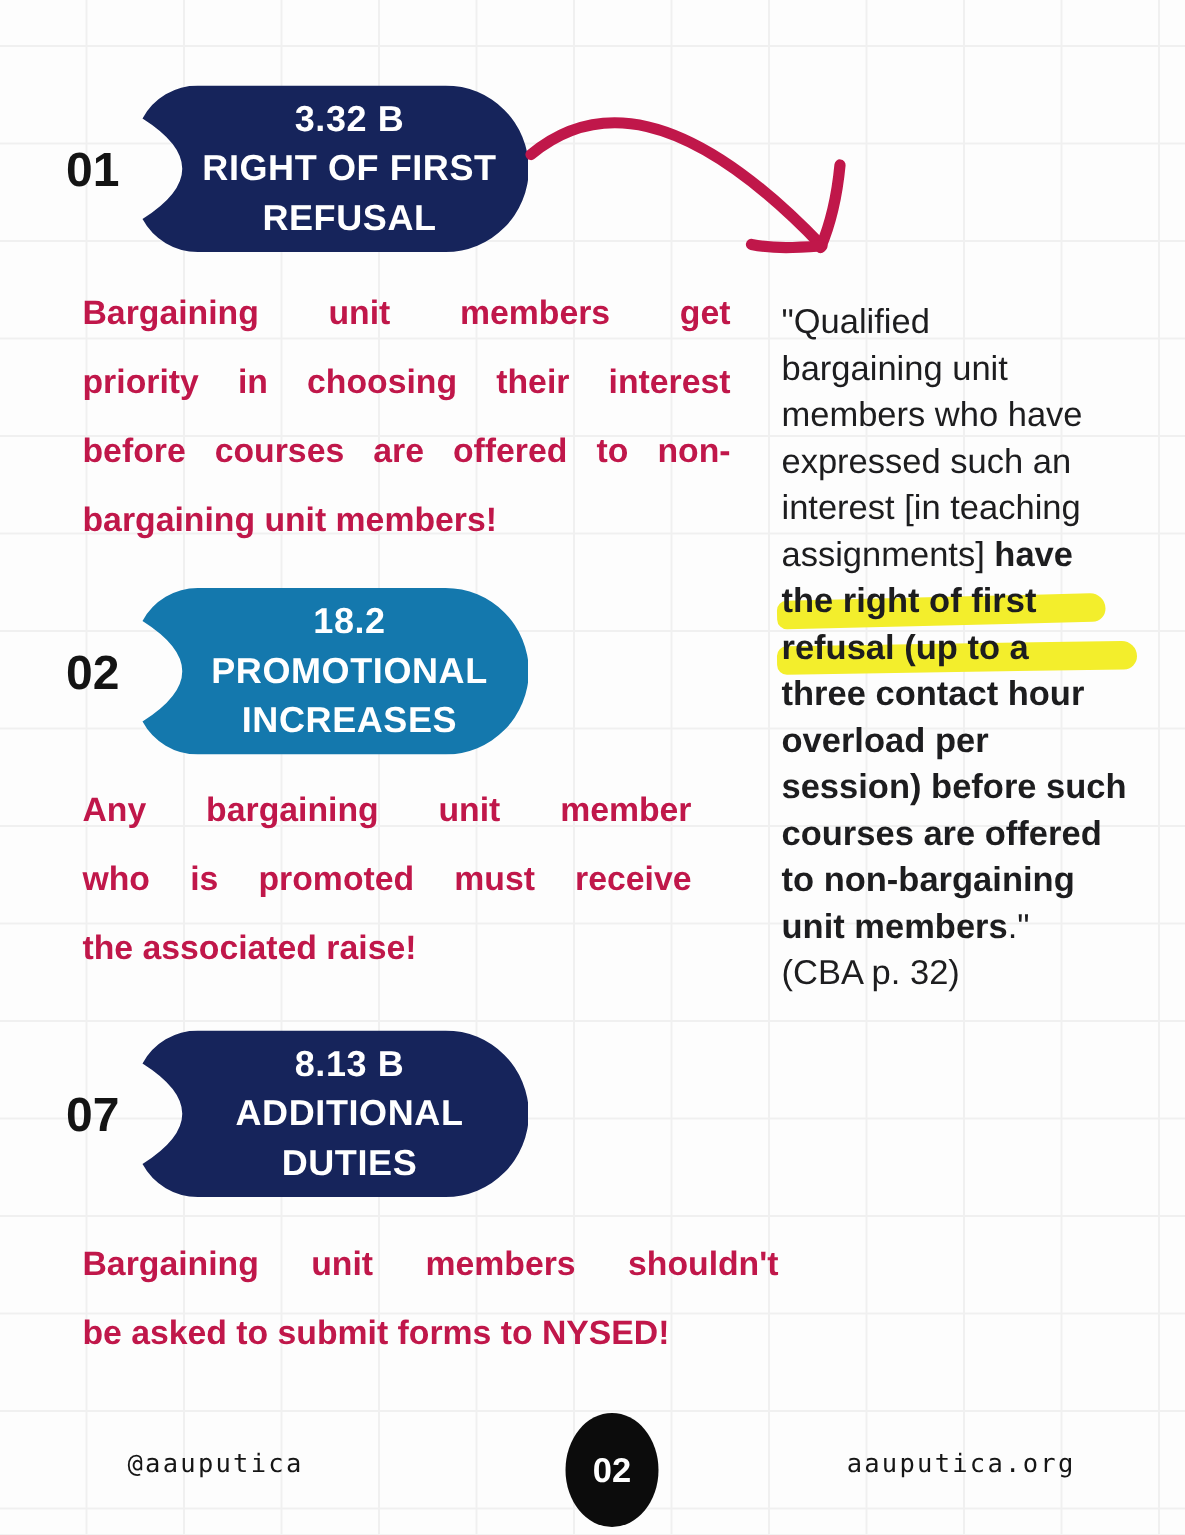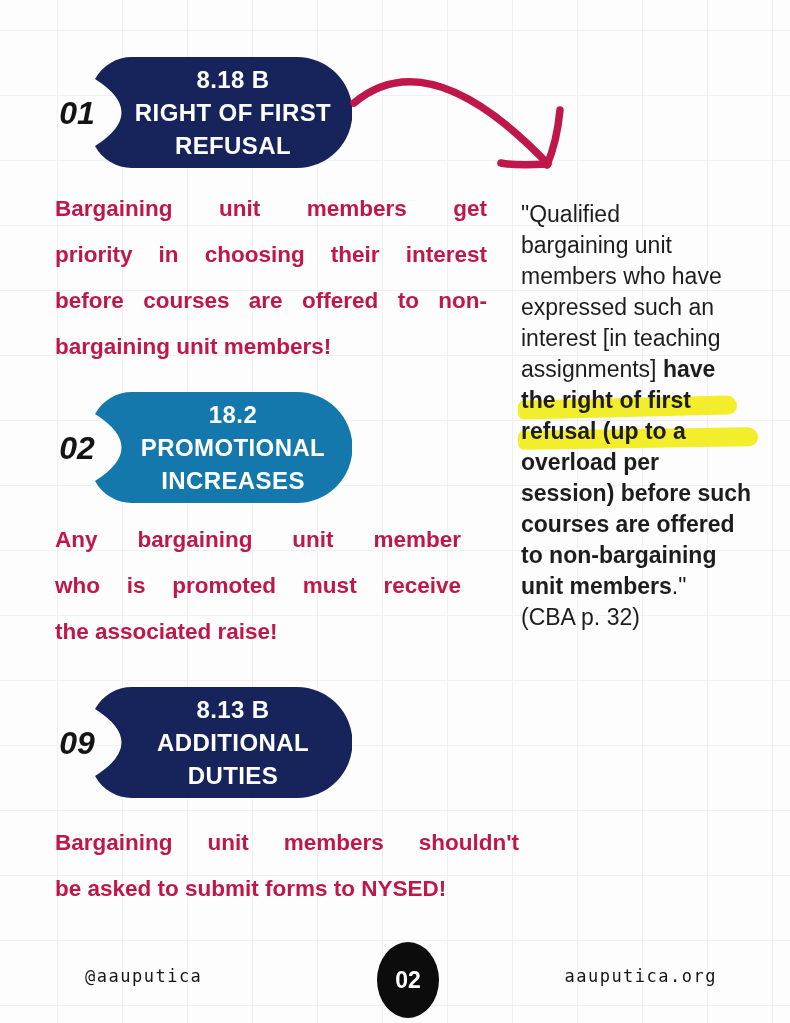--- a/index.html
+++ b/index.html
@@ -23,22 +23,22 @@
   .pill svg.shape { position: absolute; inset: 0; width: 100%; height: 100%; display: block; }
   .pill.navy svg.shape path { fill: var(--navy, #16245b); }
   .pill.blue svg.shape path { fill: var(--blue, #1478ad); }
   .pill .pill-text {
     position: absolute; inset: 0; padding-left: 26px;
     display: flex; flex-direction: column; align-items: center; justify-content: center;
     color: #ffffff; font-weight: 700; font-size: 24px; line-height: 33px;
     letter-spacing: 0.4px; text-align: center;
   }
   .badge-num {
-    position: absolute; left: 44px; width: 66px; text-align: center;
-    font-size: 32px; font-weight: 600; color: #141414; line-height: 36px; font-style: italic;
+    position: absolute; left: 44px; width: 66px; 
+    font-size: 32px; font-weight: 600; color: #141414; line-height: 36px;
   }
 
   
   .para {
     position: absolute; left: 55px;
     color: var(--crimson, #c0174a); font-weight: 700;
     font-size: 22.5px; line-height: 46px;
   }
   .para .line { text-align: justify; text-align-last: justify; white-space: normal; }
   .para .line.last { text-align-last: left; }
@@ -84,21 +84,21 @@
 <body>
 
 <div class="page">
 
   <div class="badge-num" style="top:95px">01</div>
   <div class="pill navy" style="top:57px">
     <svg class="shape" viewBox="0 0 264 111" preserveAspectRatio="none">
       <path d="M44 0 H209 A55.5 55.5 0 0 1 209 111 H44 A42 42 0 0 1 7 89 Q60 55.5 7 22 A42 42 0 0 1 44 0 Z"></path>
     </svg>
     <div class="pill-text">
-        <div class="line"><span>8.18 B</span></div>
+        <div class="line"><span>3.32 B</span></div>
         <div class="line"><span>RIGHT OF FIRST</span></div>
         <div class="line last"><span>REFUSAL</span></div>
       </div>
   </div>
 
   <svg class="arrow" viewBox="0 0 230 120">
     <path d="M4 40 C45 6, 105 4, 198 101"></path>
     <path d="M210 47 C208 68, 203 88, 197 102"></path>
     <path d="M151 100 C166 103, 182 102, 197 101"></path>
   </svg>
@@ -112,20 +112,21 @@
 
   <div class="quote">
       <div class="line"><span>"Qualified</span></div>
       <div class="line"><span>bargaining unit</span></div>
       <div class="line"><span>members who have</span></div>
       <div class="line"><span>expressed such an</span></div>
       <div class="line"><span>interest [in teaching</span></div>
       <div class="line"><span>assignments] </span><span class="b">have</span></div>
       <div class="line"><span class="b hl">the right of first</span></div>
       <div class="line"><span class="b hl2">refusal (up to a</span></div>
+      <div class="line"><span class="b">three contact hour</span></div>
       <div class="line"><span class="b">overload per</span></div>
       <div class="line"><span class="b">session) before such</span></div>
       <div class="line"><span class="b">courses are offered</span></div>
       <div class="line"><span class="b">to non-bargaining</span></div>
       <div class="line"><span class="b">unit members</span><span>."</span></div>
       <div class="line last"><span>(CBA p. 32)</span></div>
     </div>
 
   <div class="badge-num" style="top:430px">02</div>
   <div class="pill blue" style="top:392px">
@@ -138,21 +139,21 @@
         <div class="line last"><span>INCREASES</span></div>
       </div>
   </div>
 
   <div class="para" style="top:517px; width:406px">
       <div class="line"><span>Any bargaining unit member</span></div>
       <div class="line"><span>who is promoted must receive</span></div>
       <div class="line last"><span>the associated raise!</span></div>
     </div>
 
-  <div class="badge-num" style="top:725px">09</div>
+  <div class="badge-num" style="top:725px">07</div>
   <div class="pill navy" style="top:687px">
     <svg class="shape" viewBox="0 0 264 111" preserveAspectRatio="none">
       <path d="M44 0 H209 A55.5 55.5 0 0 1 209 111 H44 A42 42 0 0 1 7 89 Q60 55.5 7 22 A42 42 0 0 1 44 0 Z"></path>
     </svg>
     <div class="pill-text">
         <div class="line"><span>8.13 B</span></div>
         <div class="line"><span>ADDITIONAL</span></div>
         <div class="line last"><span>DUTIES</span></div>
       </div>
   </div>

